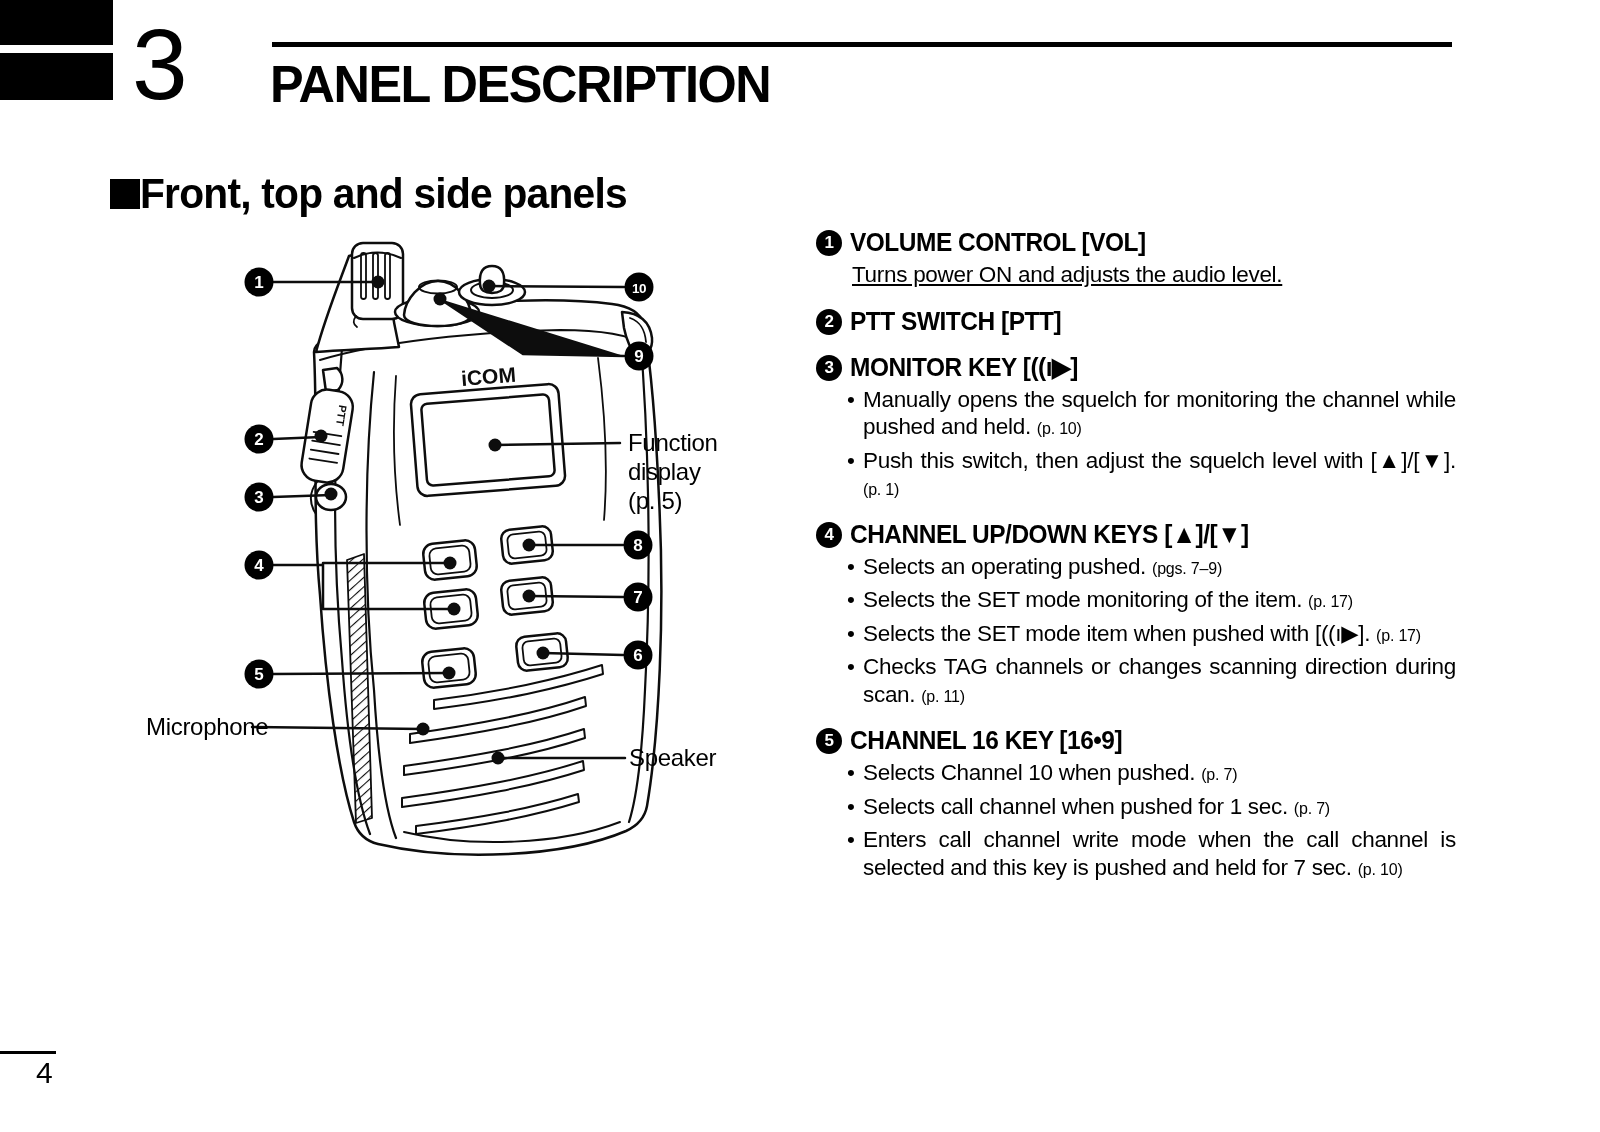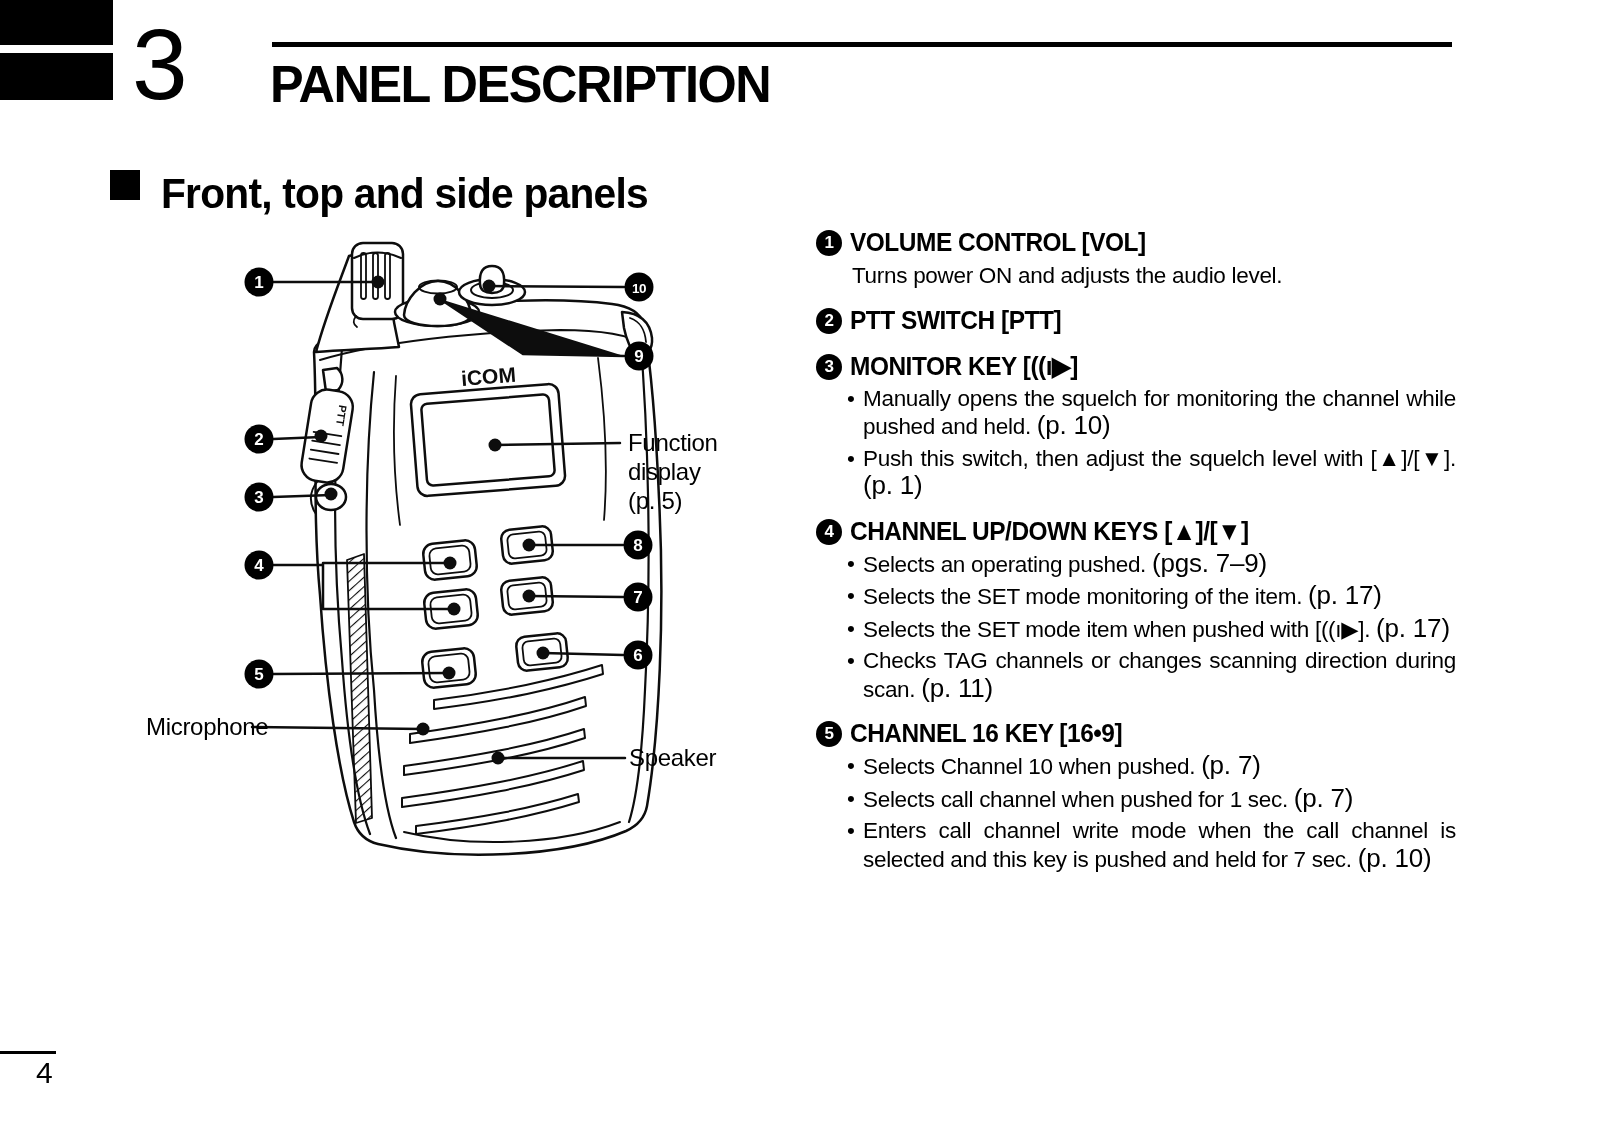--- a/index.html
+++ b/index.html
@@ -8,39 +8,39 @@
     font-family:"Liberation Sans",sans-serif;color:#000;overflow:hidden;
   }
   
   .tab-block{position:absolute;left:0;background:#000;width:113px;}
   .tab-block.b1{top:0;height:45px;}
   .tab-block.b2{top:53px;height:47px;}
   .chapter-number{position:absolute;left:132px;top:14px;font-size:100px;line-height:1;font-weight:400;letter-spacing:-2px;}
   .title-rule{position:absolute;left:272px;top:42px;width:1180px;height:5px;background:#000;}
   .page-title{position:absolute;left:270px;top:54px;margin:0;font-size:52px;font-weight:700;letter-spacing:-1.5px;transform:scaleX(.97);transform-origin:left;}
   
-  .section-heading{position:absolute;left:110px;top:170px;display:flex;gap:21px;}
+  .section-heading{position:absolute;left:110px;top:170px;display:flex;align-items:center;gap:0;}
   .section-heading .square{width:30px;height:30px;background:#000;flex:0 0 auto;}
   .section-heading .sh-text{font-size:42px;font-weight:700;letter-spacing:-0.8px;transform:scaleX(.97);transform-origin:left;}
   
   .figure-svg{position:absolute;left:130px;top:230px;width:660px;height:700px;}
   .figure-svg path,.figure-svg rect,.figure-svg ellipse,.figure-svg circle,.figure-svg line{vector-effect:none;}
   
   .descriptions{position:absolute;left:816px;top:228px;width:640px;font-size:22.5px;letter-spacing:-0.3px;line-height:27.5px;}
   .desc{margin:0 0 16px 0;}
   .desc-heading{display:flex;align-items:center;gap:8px;margin:0 0 3px 0;min-height:30px;}
   .badge{flex:0 0 auto;width:26px;height:26px;border-radius:50%;background:#000;color:#fff;
          display:inline-flex;align-items:center;justify-content:center;
          font-size:17px;font-weight:700;line-height:1;padding-bottom:1px;box-sizing:border-box;}
   .desc-title{margin:0;font-size:26px;font-weight:700;letter-spacing:-0.5px;transform:scaleX(.94);transform-origin:left;white-space:nowrap;}
-  .desc-body{margin:0 0 0 36px;text-align:justify;}
+  .desc-body{margin:0 0 0 36px;text-align:justify;text-decoration:underline;}
   .desc-bullets{list-style:none;margin:0 0 0 30px;padding:0;}
   .desc-bullets li{position:relative;padding-left:17px;margin:0 0 4px 0;text-align:justify;}
   .desc-bullets li::before{content:"\2022";position:absolute;left:1px;top:0;}
-  .ref{font-size:26px;letter-spacing:-0.2px;}
+  .ref{font-size:16px;letter-spacing:-0.2px;}
   
   .footer-rule{position:absolute;left:0;top:1051px;width:56px;height:3px;background:#000;}
   .page-number{position:absolute;left:36px;top:1056px;font-size:30px;}
 </style>
 </head>
 <body>
 
 <div class="page">
 
   <div class="tab-block b1"></div>

